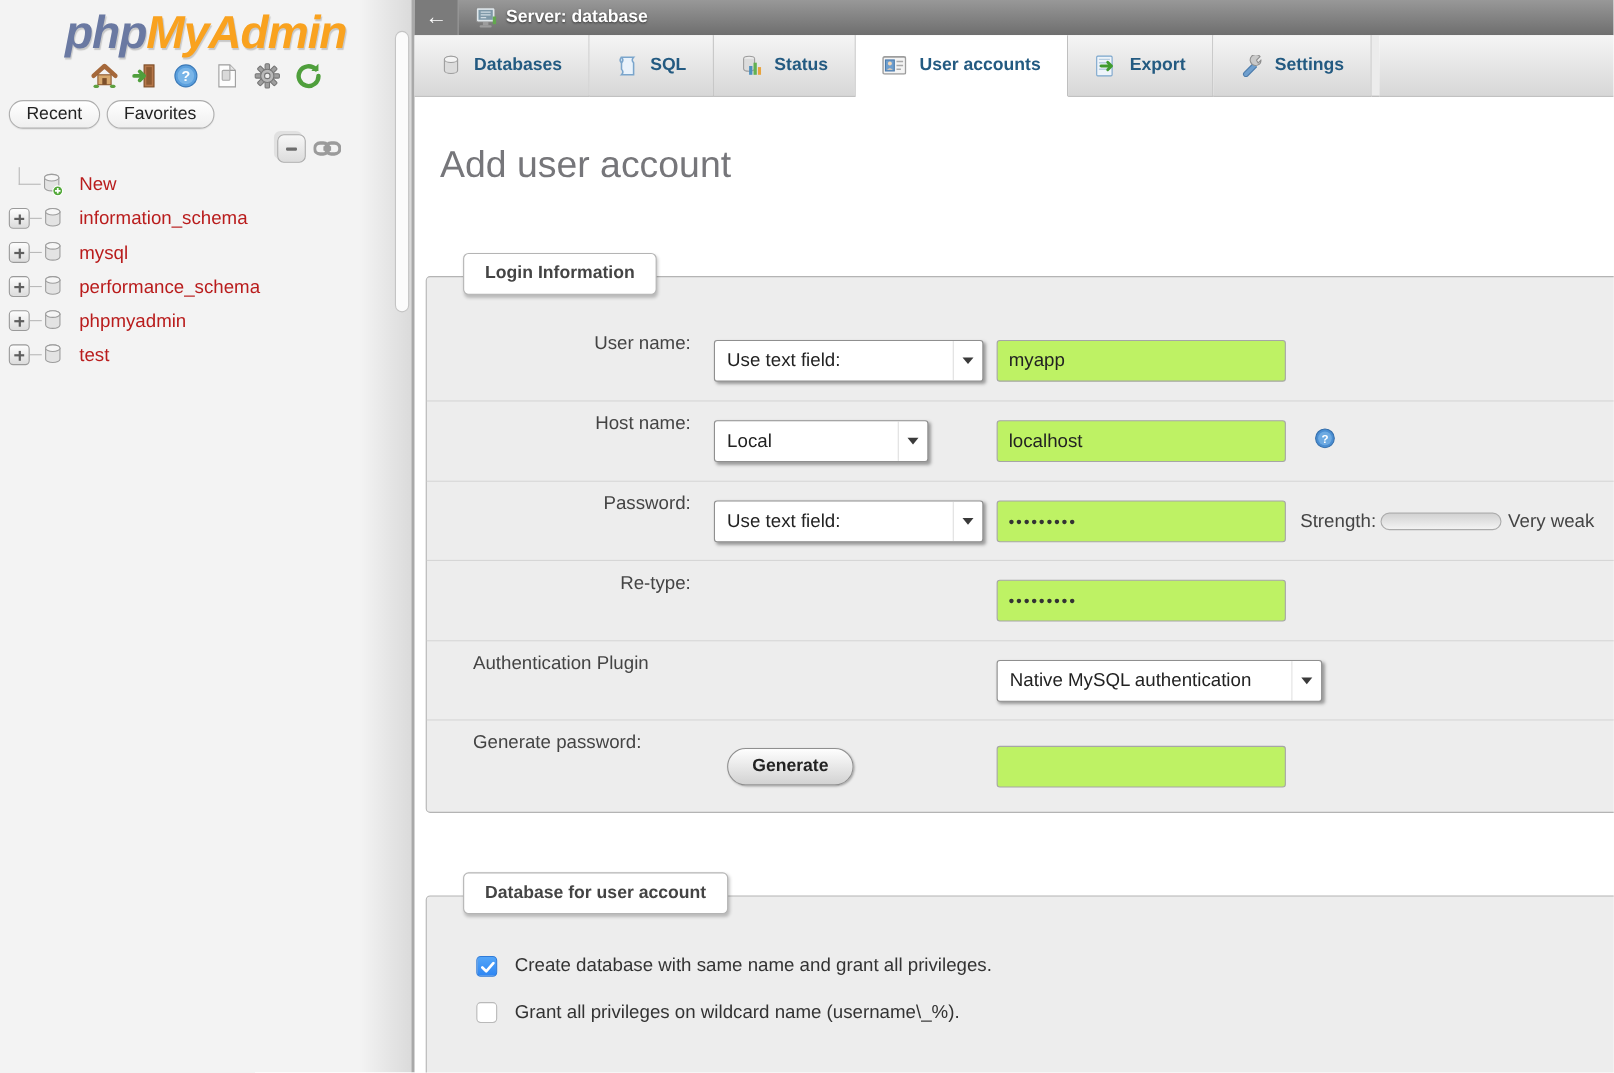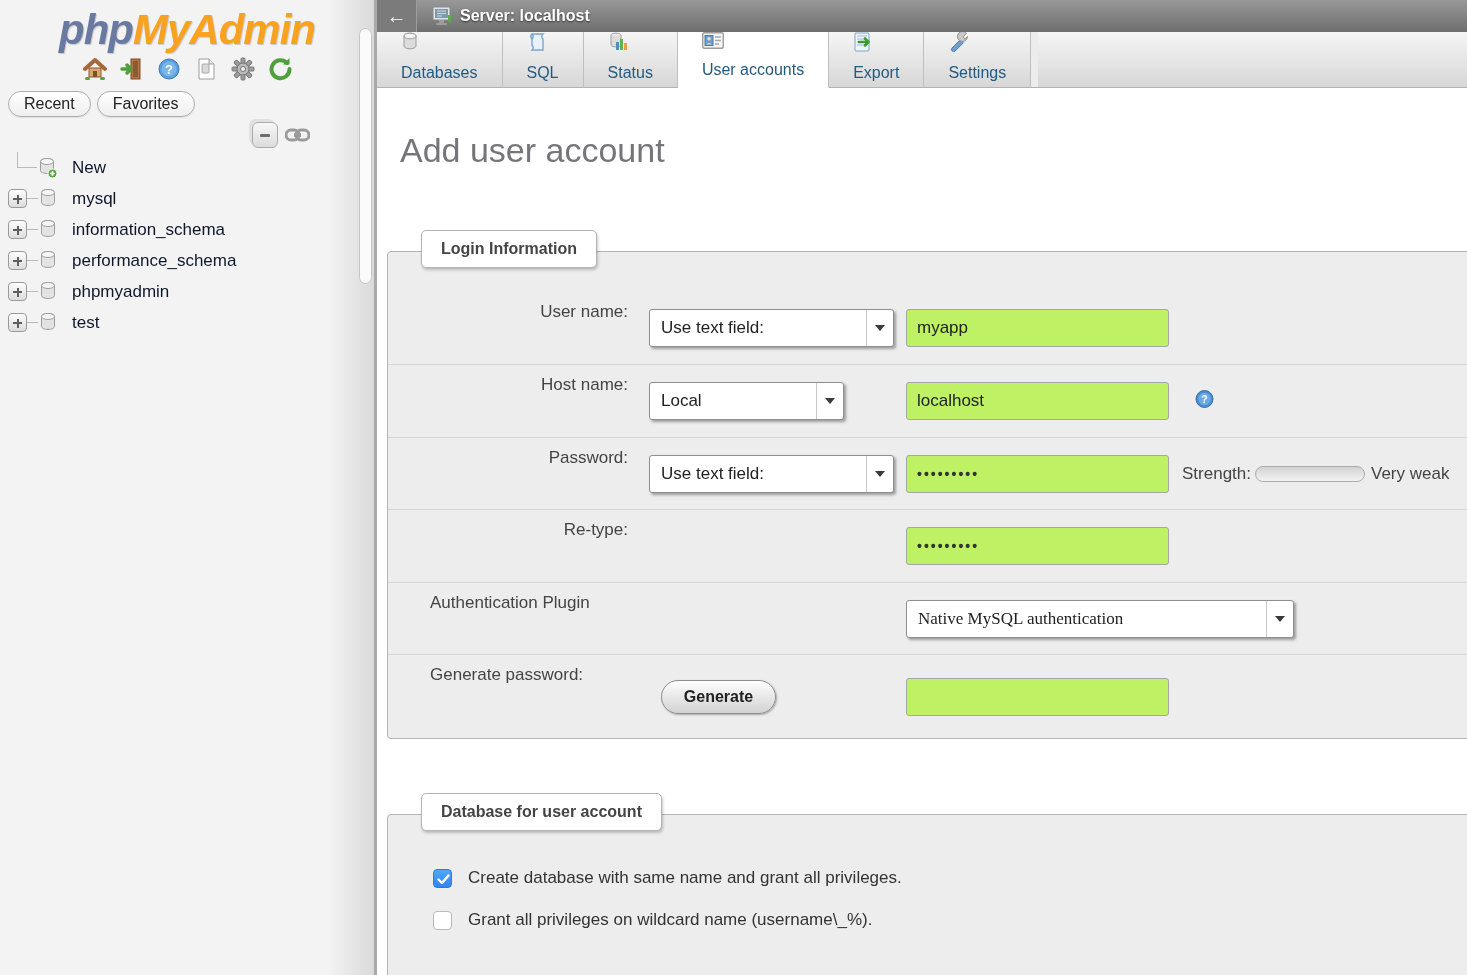--- a/index.html
+++ b/index.html
@@ -37,21 +37,21 @@
     align-items:center; }
   .collapse-btn { width:26px; height:26px; border:1px solid #ababab; border-radius:6px;
     background:linear-gradient(#f7f7f7,#dcdcdc); position:relative; cursor:pointer;
     box-shadow:-3px -3px 0 rgba(0,0,0,0.07); }
   .collapse-btn::after { content:""; position:absolute; left:7px; top:11px; width:10px;
     height:3px; background:#6d6d6d; border-radius:1px; }
   .link-ico { cursor:pointer; display:flex; align-items:center; }
 
   #db-tree { position:absolute; left:0; top:152px; width:374px; }
   .tree-row { position:relative; height:31px; display:flex; align-items:center;
-    font-size:17px; color:#0f172a; }
+    font-size:17px; color:#b91c1c; }
   .tree-label { cursor:pointer; }
   .expander { position:absolute; left:8px; top:6px; width:19px; height:19px;
     border:1px solid #9a9a9a; border-radius:4px;
     background:linear-gradient(#fdfdfd,#dcdcdc); cursor:pointer; }
   .expander::before { content:""; position:absolute; left:4px; top:8px; width:9px;
     height:2px; background:#5f5f5f; }
   .expander::after { content:""; position:absolute; left:7.5px; top:4.5px; width:2px;
     height:9px; background:#5f5f5f; }
   .tree-hline { position:absolute; left:27px; top:15px; width:11px; height:0;
     border-top:1px solid #b9b9b9; }
@@ -65,24 +65,24 @@
 
   #topbar { position:absolute; left:0; top:0; width:1090px; height:32px;
     background:linear-gradient(#989898,#6e6e6e); display:flex; align-items:center; }
   #back-btn { width:40px; height:32px; background:#7b7b7b;
     border-right:1px solid rgba(255,255,255,0.25); color:#fff; font-size:20px;
     display:flex; align-items:center; justify-content:center; cursor:pointer; }
   #server-crumb { display:flex; align-items:center; gap:7px; margin-left:12px;
     color:#fff; font-weight:bold; font-size:16px; text-shadow:0 1px 2px rgba(0,0,0,0.6); }
 
   #tabbar { position:absolute; left:0; top:32px; width:1090px; height:56px; display:flex; }
-  .tab { display:flex; align-items:flex-start; gap:12px; padding:0 24px;
+  .tab { display:flex; align-items:center; gap:12px; padding:0 24px;
     background:linear-gradient(#f5f5f5,#d7d7d7); border-right:1px solid #bfbfbf;
-    border-bottom:1px solid #b2b2b2; font-size:16px; font-weight:normal; color:#235a81;
-    cursor:pointer; white-space:nowrap;flex-direction:column; }
+    border-bottom:1px solid #b2b2b2; font-size:16px; font-weight:bold; color:#235a81;
+    cursor:pointer; white-space:nowrap; }
   .tab.active { background:#fff; border-bottom:1px solid #fff; }
   .tab-filler { flex:1; background:linear-gradient(#f5f5f5,#d7d7d7);
     border-bottom:1px solid #b2b2b2; }
   .tab-sliver { width:7px; background:#ececec; border-bottom:1px solid #b2b2b2; }
 
   #content { position:absolute; left:0; top:88px; width:1090px; height:887px;
     padding-left:23px; }
   #page-title { margin-top:42px; font-size:34px; line-height:40px; font-weight:400;
     color:#76767a; }
 
@@ -239,33 +239,33 @@
       <div class="tree-row">
         <span class="expander"></span>
         <span class="tree-hline"></span>
         <span class="tree-ico">
           <svg width="20" height="22" viewBox="0 0 20 22">
               <ellipse cx="10" cy="4.5" rx="6.5" ry="3" fill="#f2f2f2" stroke="#9d9d9d"></ellipse>
               <path d="M3.5 4.5 v10 a6.5 3 0 0 0 13 0 v-10" fill="#e3e3e3" stroke="#9d9d9d"></path>
               <ellipse cx="10" cy="4.5" rx="6.5" ry="3" fill="#f6f6f6" stroke="#9d9d9d"></ellipse>
             </svg>
         </span>
-        <span class="tree-text tree-label">mysql</span>
+        <span class="tree-text tree-label">information_schema</span>
       </div>
       <div class="tree-row">
         <span class="expander"></span>
         <span class="tree-hline"></span>
         <span class="tree-ico">
           <svg width="20" height="22" viewBox="0 0 20 22">
               <ellipse cx="10" cy="4.5" rx="6.5" ry="3" fill="#f2f2f2" stroke="#9d9d9d"></ellipse>
               <path d="M3.5 4.5 v10 a6.5 3 0 0 0 13 0 v-10" fill="#e3e3e3" stroke="#9d9d9d"></path>
               <ellipse cx="10" cy="4.5" rx="6.5" ry="3" fill="#f6f6f6" stroke="#9d9d9d"></ellipse>
             </svg>
         </span>
-        <span class="tree-text tree-label">information_schema</span>
+        <span class="tree-text tree-label">mysql</span>
       </div>
       <div class="tree-row">
         <span class="expander"></span>
         <span class="tree-hline"></span>
         <span class="tree-ico">
           <svg width="20" height="22" viewBox="0 0 20 22">
               <ellipse cx="10" cy="4.5" rx="6.5" ry="3" fill="#f2f2f2" stroke="#9d9d9d"></ellipse>
               <path d="M3.5 4.5 v10 a6.5 3 0 0 0 13 0 v-10" fill="#e3e3e3" stroke="#9d9d9d"></path>
               <ellipse cx="10" cy="4.5" rx="6.5" ry="3" fill="#f6f6f6" stroke="#9d9d9d"></ellipse>
             </svg>
@@ -310,21 +310,21 @@
         <span style="display:flex;">
           <svg width="24" height="22" viewBox="0 0 24 22">
               <rect x="4" y="2" width="17" height="13" rx="1.5" fill="#dfe6ea" stroke="#8a8a8a"></rect>
               <rect x="6" y="4" width="13" height="9" fill="#7f99a8"></rect>
               <path d="M8 6 h9 M8 8.5 h9 M8 11 h5" stroke="#cfdbe2" stroke-width="1.2"></path>
               <rect x="10" y="15" width="5" height="3" fill="#9d9d9d"></rect>
               <rect x="7" y="18" width="11" height="2" rx="1" fill="#9d9d9d"></rect>
               <rect x="19" y="10" width="3" height="7" fill="#62a84e"></rect>
             </svg>
         </span>
-        <span>Server: localhost</span>
+        <span>Server: database</span>
       </div>
     </div>
 
     <div id="tabbar">
       <div class="tab">
         <span style="display:flex;">
           <svg width="18" height="20" viewBox="0 0 18 20">
               <ellipse cx="9" cy="4" rx="6" ry="2.8" fill="#f0f0f0" stroke="#9d9d9d"></ellipse>
               <path d="M3 4 v10 a6 2.8 0 0 0 12 0 v-10" fill="#dcdcdc" stroke="#9d9d9d"></path>
               <ellipse cx="9" cy="4" rx="6" ry="2.8" fill="#f4f4f4" stroke="#9d9d9d"></ellipse>
@@ -439,21 +439,21 @@
           </div>
         </div>
 
         <div class="frow" style="height:73px;">
           <div class="flabel">Re-type:</div>
           <input class="tin pwd" style="left: 518px; width: 263px;" value="•••••••••">
         </div>
 
         <div class="frow" style="height:72px;">
           <div class="flabel left">Authentication Plugin</div>
-          <div class="msel" style="left:518px;width:388px;font-family:Liberation Serif, serif;">
+          <div class="msel" style="left:518px;width:296px;">
             <span class="msel-text">Native MySQL authentication</span>
             <span class="msel-btn">
                 <i class="tri"></i>
               </span>
           </div>
         </div>
 
         <div class="frow" style="height:84px;">
           <div class="flabel left">Generate password:</div>
           <button class="gen-btn">Generate</button>

